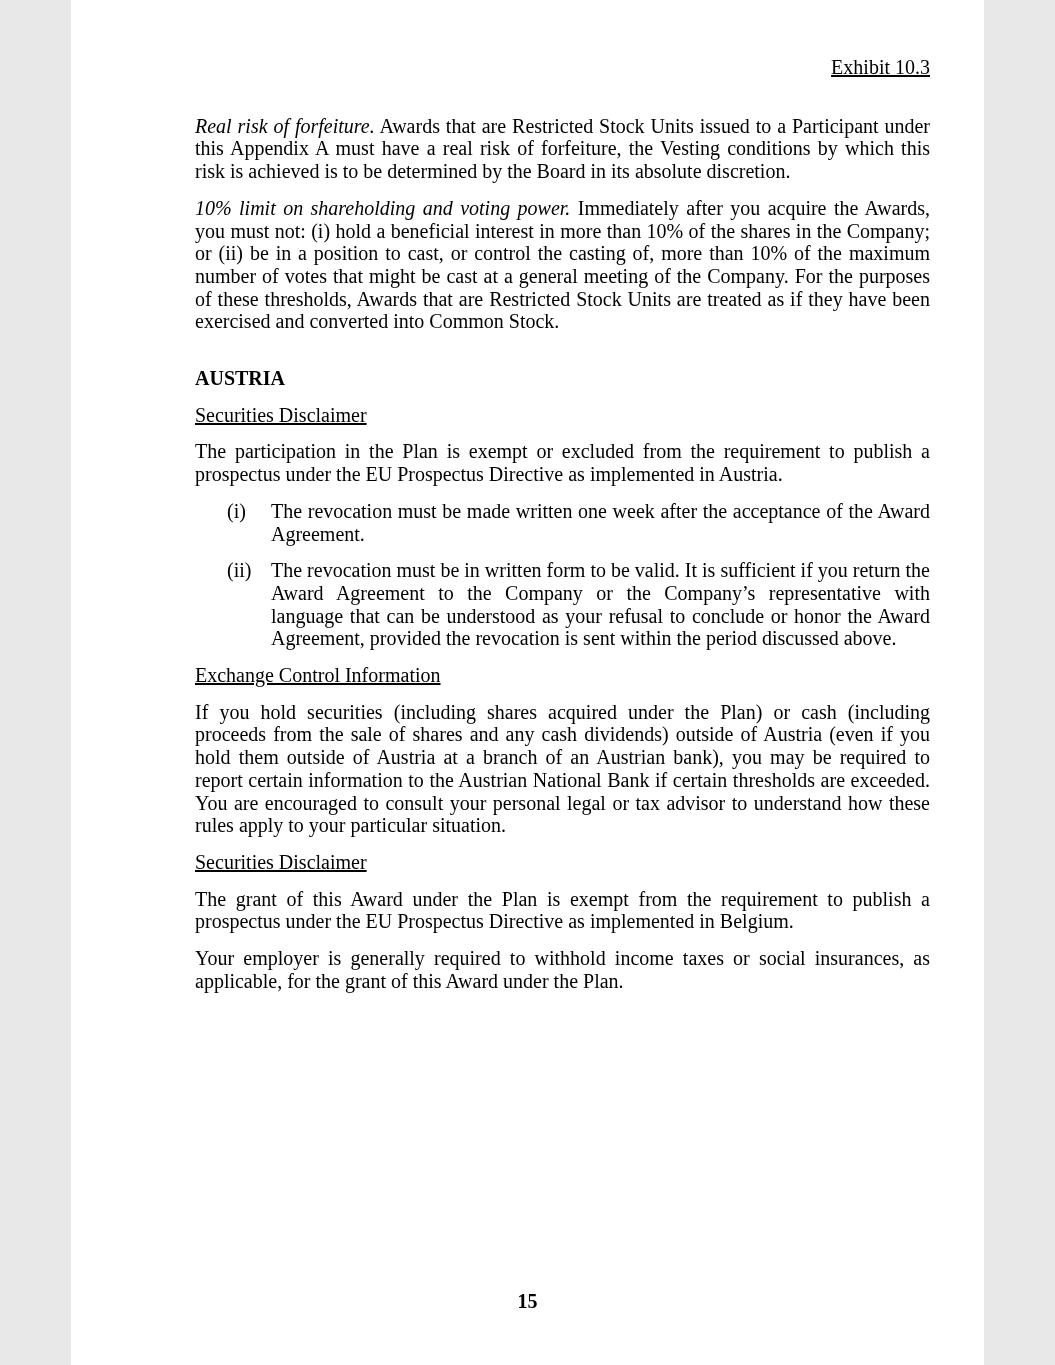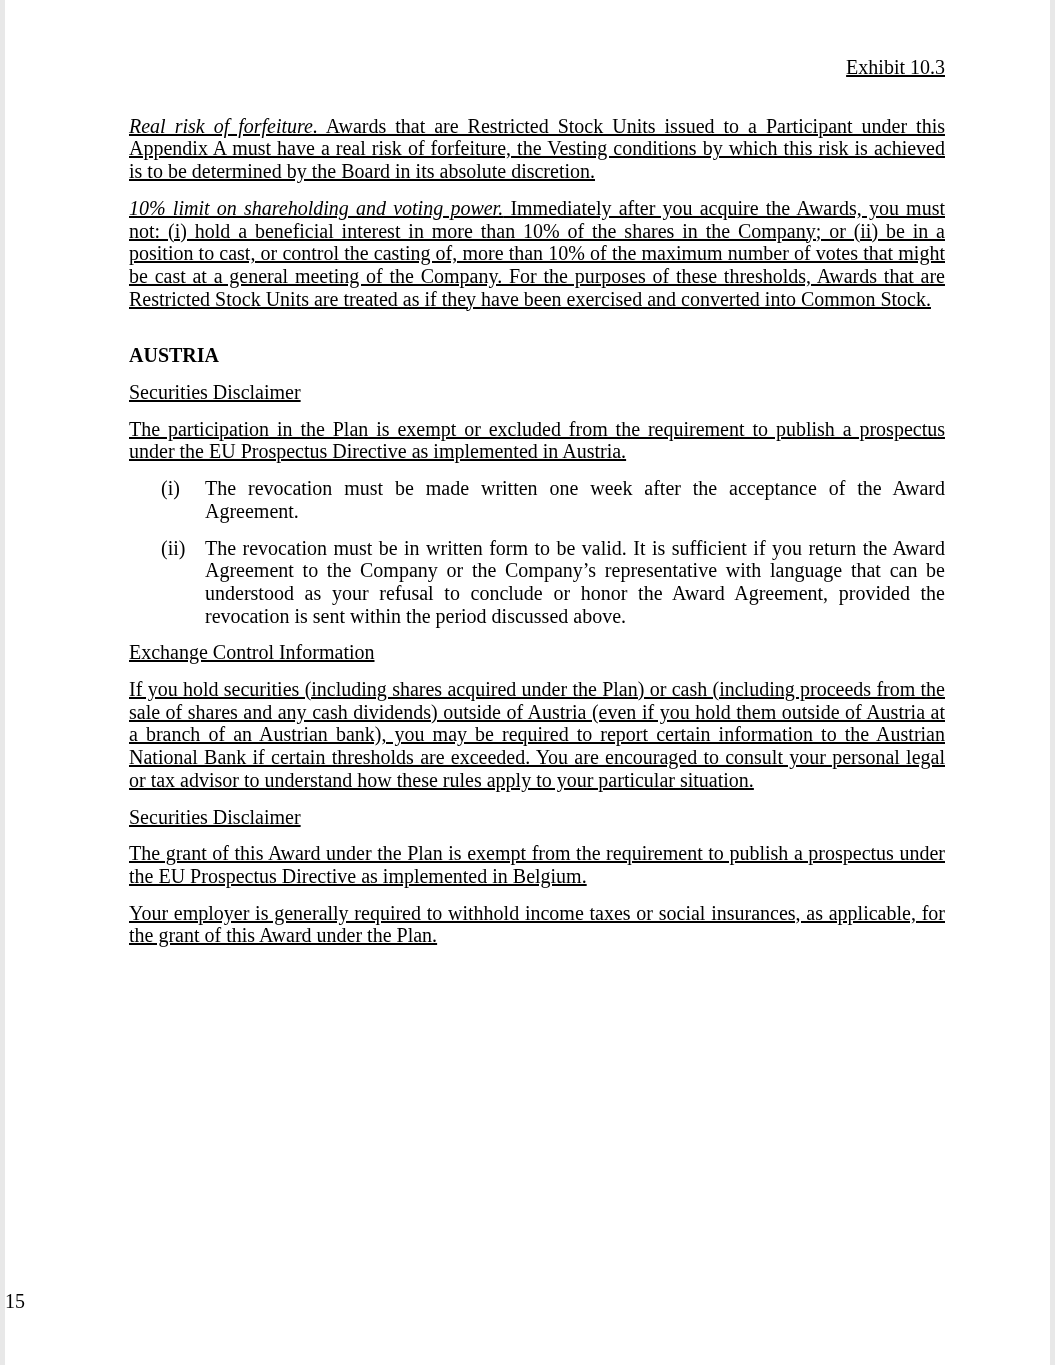--- a/index.html
+++ b/index.html
@@ -1,39 +1,38 @@
 <!DOCTYPE html>
 <html><head>
 <meta charset="utf-8">
 <style>
   * { box-sizing: border-box; }
   html, body { margin: 0; padding: 0; background: #e8e8e8; }
   .page {
-    width: 1045px;
+    width: 913px;
     height: 1365px;
     margin: 0 auto;
     background: #ffffff;
     color: #000000;
     font-family: "Liberation Serif", serif;
     font-size: 20px;
     line-height: 22.7px;
-    padding: 56px 105px 0 124px;
+    padding: 56px 54px 0 124px;
     position: relative;
     overflow: hidden;
   }
   .exhibit-line {
     text-align: right;
     margin: 0 0 36px 0;
   }
   .u { text-decoration: underline; }
   .i { font-style: italic; }
   p.body {
     margin: 0 0 14px 0;
     text-align: justify;
-    text-decoration: underline;
   }
   .subhead {
     margin: 0 0 14px 0;
   }
   .country-title {
     margin: 34px 0 14px 0;
     font-weight: bold;
   }
   .list-item {
     display: flex;
@@ -46,21 +45,22 @@
   }
   .list-text {
     flex: 1 1 auto;
     text-align: justify;
   }
   .page-number {
     position: absolute;
     left: 0;
     right: 0;
     bottom: 52px;
-    text-align: left;
+    text-align: center;
+    font-weight: bold;
   }
 </style>
 </head>
 <body>
 
 <div class="page">
 
   <div class="exhibit-line">
     <span class="u">Exhibit 10.3</span>
   </div>

